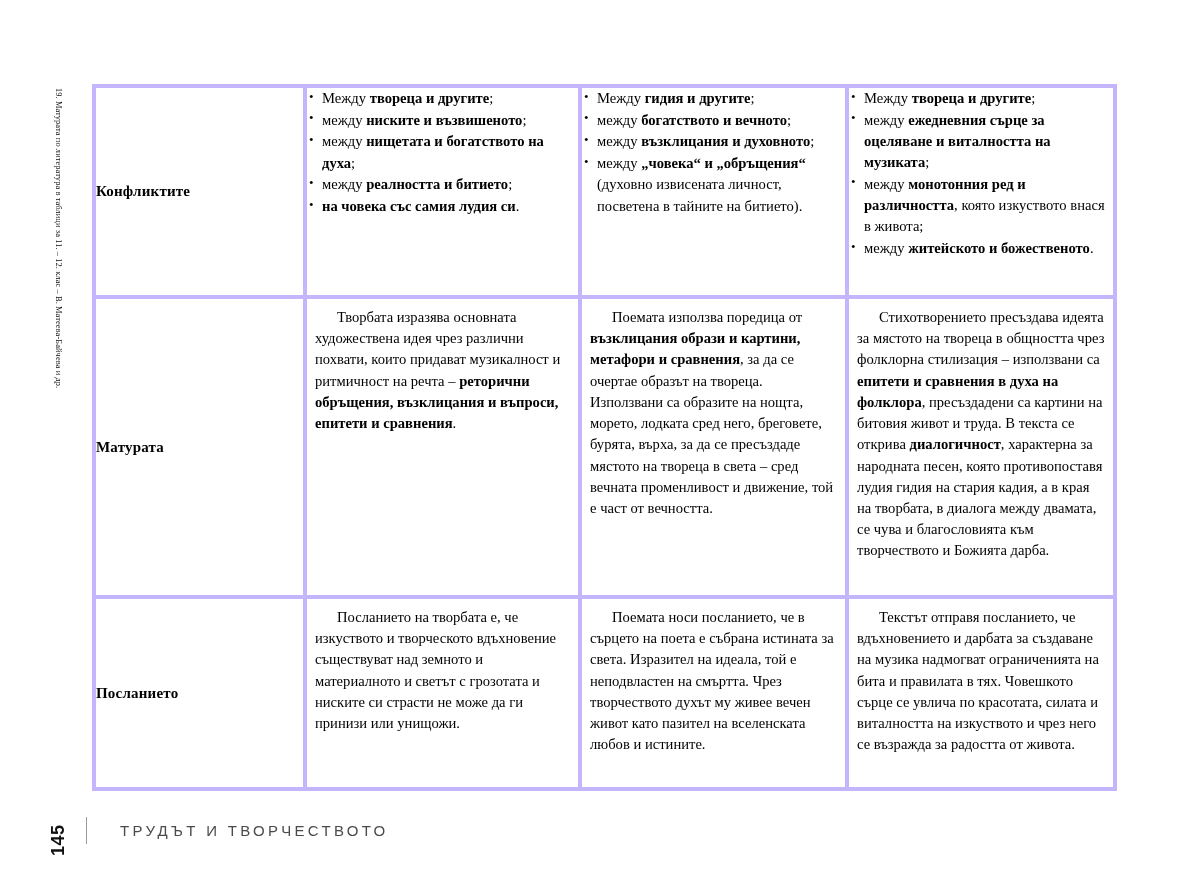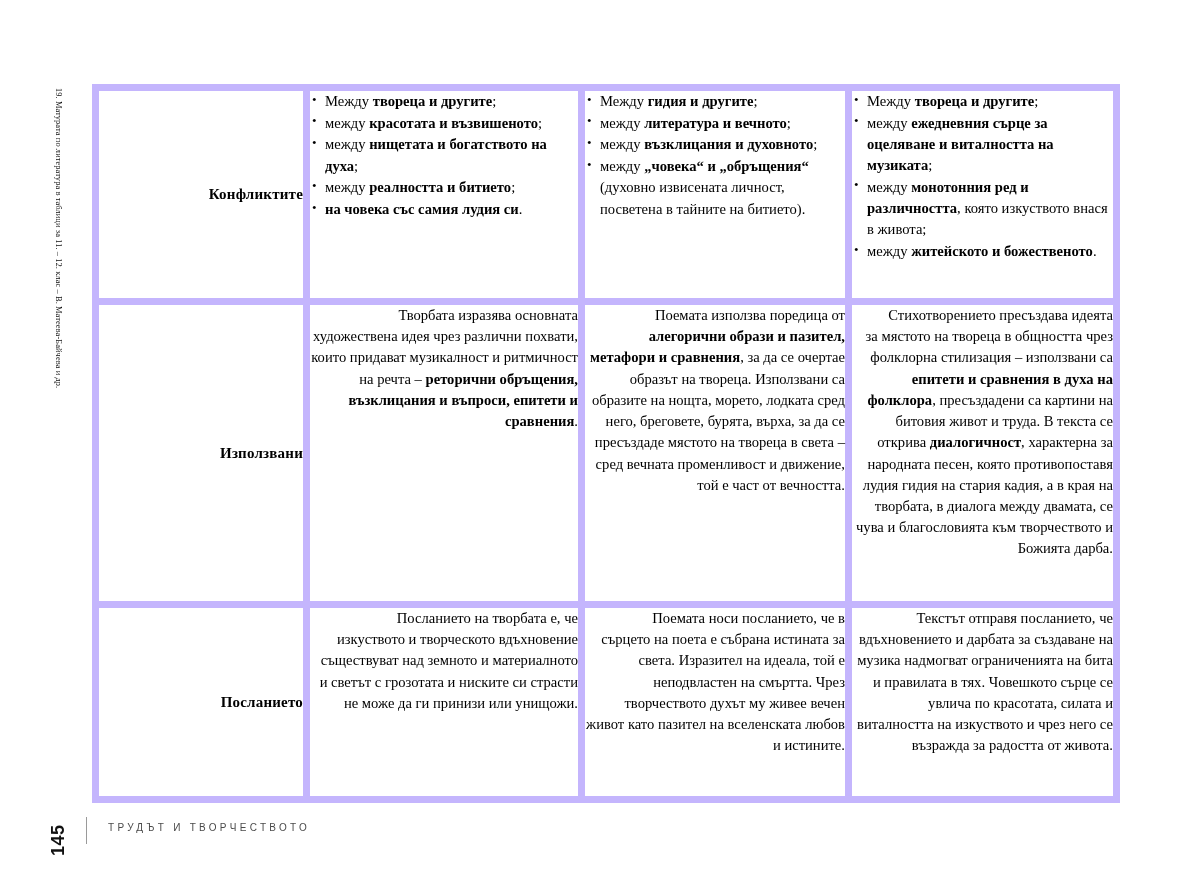--- a/index.html
+++ b/index.html
@@ -33,36 +33,36 @@
   
   #comparison-table {
     position: absolute;
     left: 92px;
     top: 84px;
     width: 1021px;
     border-collapse: collapse;
     table-layout: fixed;
   }
   #comparison-table td {
-    border: 7px solid #c4b5fd;
+    border: 4px solid #c4b5fd;
     vertical-align: top;
     padding: 0;
   }
   .col-label  { width: 211px; }
   .col-work-1 { width: 275px; }
   .col-work-2 { width: 267px; }
   .col-work-3 { width: 268px; }
 
   .row-conflicts td { height: 207px; }
   .row-poetics  td { height: 296px; }
   .row-message  td { height: 188px; }
 
   
   .cell-label {
-    text-align: right;
+    text-align: left;
     vertical-align: middle !important;
     font-weight: bold;
     font-size: 15px;
     letter-spacing: 0.2px;
     margin-left: 8px;
   }
 
   
   .cell-bullets {
     padding: 9px 10px 8px 10px;
@@ -86,25 +86,25 @@
     left: 2px;
     top: -0.5px;
     font-size: 13px;
   }
 
   
   .cell-para {
     padding: 9px 11px 8px 11px;
   }
   .cell-para p {
-    margin: 0;
+    margin: 8px;
     font-size: 14.6px;
     line-height: 1.455;
     text-indent: 22px;
-    text-align: right;
+    text-align: left;
   }
 
   b, strong { font-weight: bold; }
 
   
   #footer {
     position: absolute;
     left: 40px;
     top: 800px;
     width: 400px;
@@ -125,24 +125,24 @@
   #footer-rule {
     position: absolute;
     left: 46px;
     top: 17px;
     width: 1px;
     height: 27px;
     background: #9a9a9a;
   }
   #footer-title {
     position: absolute;
-    left: 68px;
+    left: 80px;
     top: 22px;
     font-family: "Liberation Sans", "DejaVu Sans", sans-serif;
-    font-size: 10px;
+    font-size: 15px;
     letter-spacing: 3.3px;
     color: #4a4a4a;
     white-space: nowrap;
   }
 </style>
 </head>
 <body>
 
 <div id="spine-text">19. Матурата по литература в таблици за 11. – 12. клас – В. Матеева-Байчева и др.</div>
 
@@ -152,51 +152,51 @@
     <col class="col-work-1">
     <col class="col-work-2">
     <col class="col-work-3">
   </colgroup>
   <tbody>
     <tr class="row-conflicts">
       <td class="cell-label">Конфликтите</td>
       <td class="cell-bullets">
         <ul>
             <li>Между <b>твореца и другите</b>;</li>
-            <li>между <b>красотата и възвишеното</b>;</li>
+            <li>между <b>ниските и възвишеното</b>;</li>
             <li>между <b>нищетата и богатството на духа</b>;</li>
             <li>между <b>реалността и битието</b>;</li>
             <li><b>на човека със самия лудия си</b>.</li>
           </ul>
       </td>
       <td class="cell-bullets">
         <ul>
             <li>Между <b>гидия и другите</b>;</li>
-            <li>между <b>литература и вечното</b>;</li>
+            <li>между <b>богатството и вечното</b>;</li>
             <li>между <b>възклицания и духовното</b>;</li>
             <li>между <b>„човека“ и „обръщения“</b> (духовно извисената личност, посветена в тайните на битието).</li>
           </ul>
       </td>
       <td class="cell-bullets">
         <ul>
             <li>Между <b>твореца и другите</b>;</li>
             <li>между <b>ежедневния сърце за оцеляване и виталността на музиката</b>;</li>
             <li>между <b>монотонния ред и различността</b>, която изкуството внася в живота;</li>
             <li>между <b>житейското и божественото</b>.</li>
           </ul>
       </td>
     </tr>
 
     <tr class="row-poetics">
-      <td class="cell-label">Използвани</td>
+      <td class="cell-label">Матурата</td>
       <td class="cell-para">
         <p>Творбата изразява основната художествена идея чрез различни похвати, които придават музикалност и ритмичност на речта – <b>реторични обръщения, възклицания и въпроси, епитети и сравнения</b>.</p>
       </td>
       <td class="cell-para">
-        <p>Поемата използва поредица от <b>алегорични образи и пазител, метафори и сравнения</b>, за да се очертае образът на твореца. Използвани са образите на нощта, морето, лодката сред него, бреговете, бурята, върха, за да се пресъздаде мястото на твореца в света – сред вечната променливост и движение, той е част от вечността.</p>
+        <p>Поемата използва поредица от <b>възклицания образи и картини, метафори и сравнения</b>, за да се очертае образът на твореца. Използвани са образите на нощта, морето, лодката сред него, бреговете, бурята, върха, за да се пресъздаде мястото на твореца в света – сред вечната променливост и движение, той е част от вечността.</p>
       </td>
       <td class="cell-para">
         <p>Стихотворението пресъздава идеята за мястото на твореца в общността чрез фолклорна стилизация – използвани са <b>епитети и сравнения в духа на фолклора</b>, пресъздадени са картини на битовия живот и труда. В текста се открива <b>диалогичност</b>, характерна за народната песен, която противопоставя лудия гидия на стария кадия, а в края на творбата, в диалога между двамата, се чува и благословията към творчеството и Божията дарба.</p>
       </td>
     </tr>
 
     <tr class="row-message">
       <td class="cell-label">Посланието</td>
       <td class="cell-para">
         <p>Посланието на творбата е, че изкуството и творческото вдъхновение съществуват над земното и материалното и светът с грозотата и ниските си страсти не може да ги принизи или унищожи.</p>

